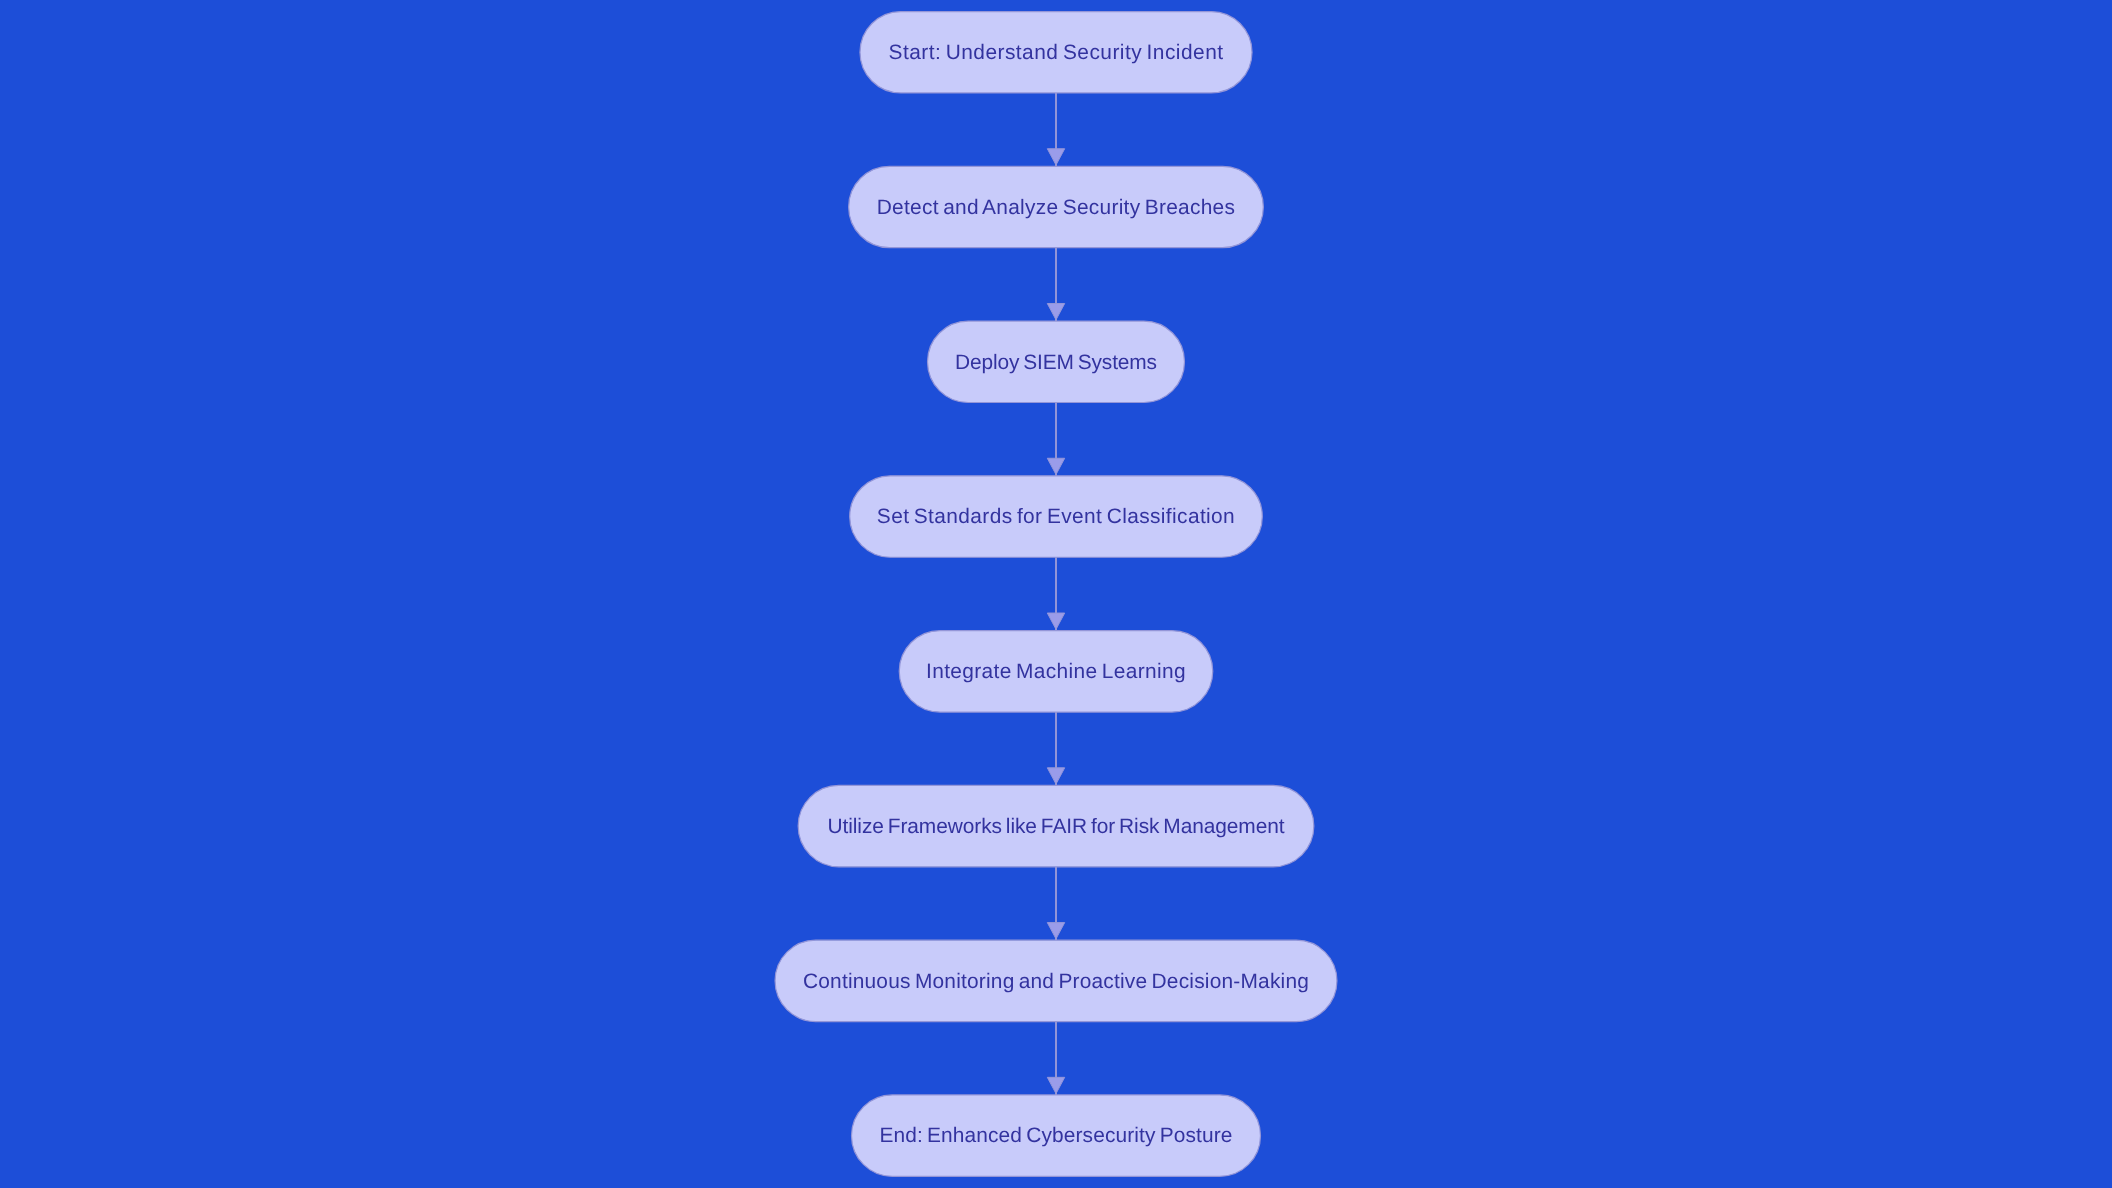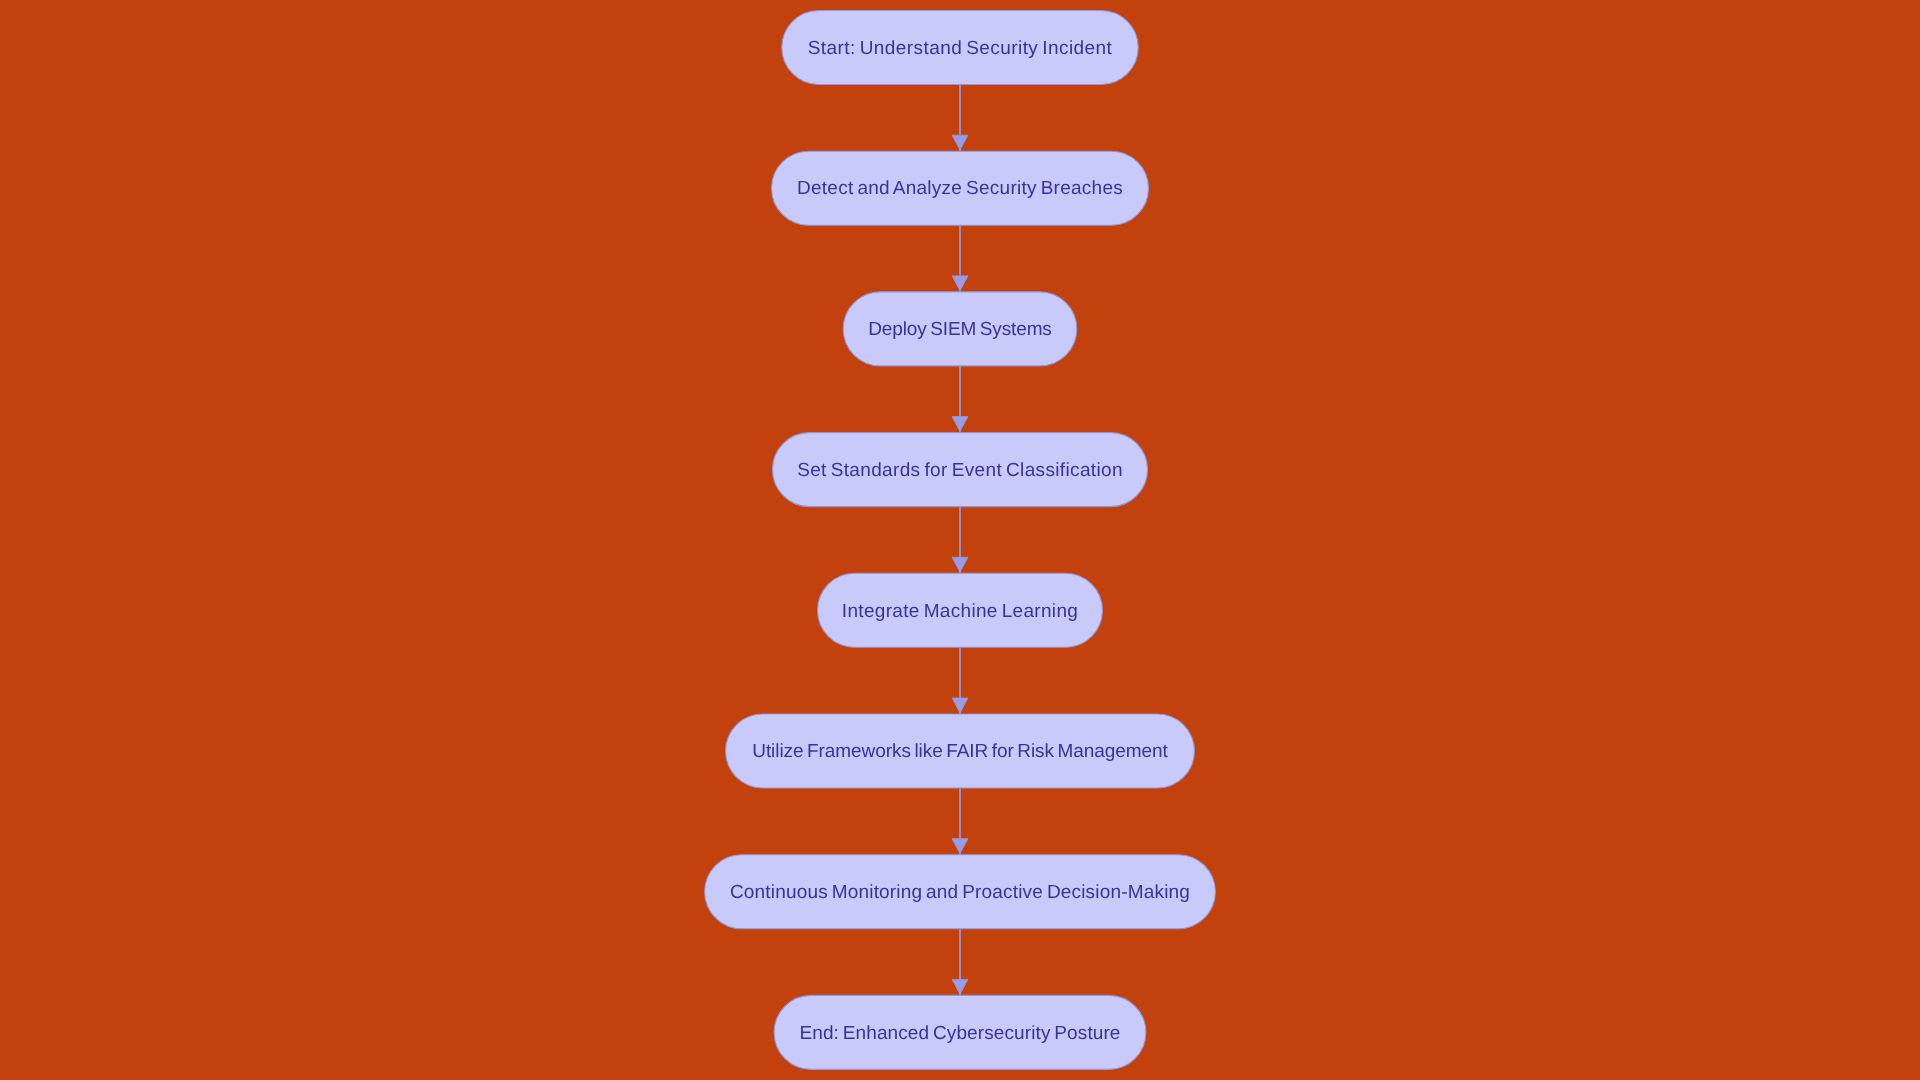--- a/index.html
+++ b/index.html
@@ -11,21 +11,21 @@
            transform:translateZ(0);}
   .node-label{font-family:"Liberation Sans",sans-serif;font-size:19px;
               text-anchor:middle;
               -webkit-font-smoothing:antialiased;
               text-rendering:geometricPrecision;
               white-space:pre;}
 </style>
 </head>
 <body>
 
-<div id="stage" style="background: #c2410c;">
+<div id="stage" style="background: #1d4ed8;">
   <svg class="flow" id="flowsvg" viewBox="0 0 1920 1080">
 
     <g id="edges-layer">
       <g>
         <path class="edge-line" d="M960,84.5 L960,151.2" stroke="#9496d8" stroke-width="1.8" fill="none"></path>
         <path class="arrow-head" d="M952.1,135.2 L967.9,135.2 L960,150 Z" fill="#9a9cea" stroke="#9496d8" stroke-width="0.9" stroke-linejoin="round"></path>
       </g>
       <g>
         <path class="edge-line" d="M960,225.2 L960,291.9" stroke="#9496d8" stroke-width="1.8" fill="none"></path>
         <path class="arrow-head" d="M952.1,275.9 L967.9,275.9 L960,290.7 Z" fill="#9a9cea" stroke="#9496d8" stroke-width="0.9" stroke-linejoin="round"></path>

